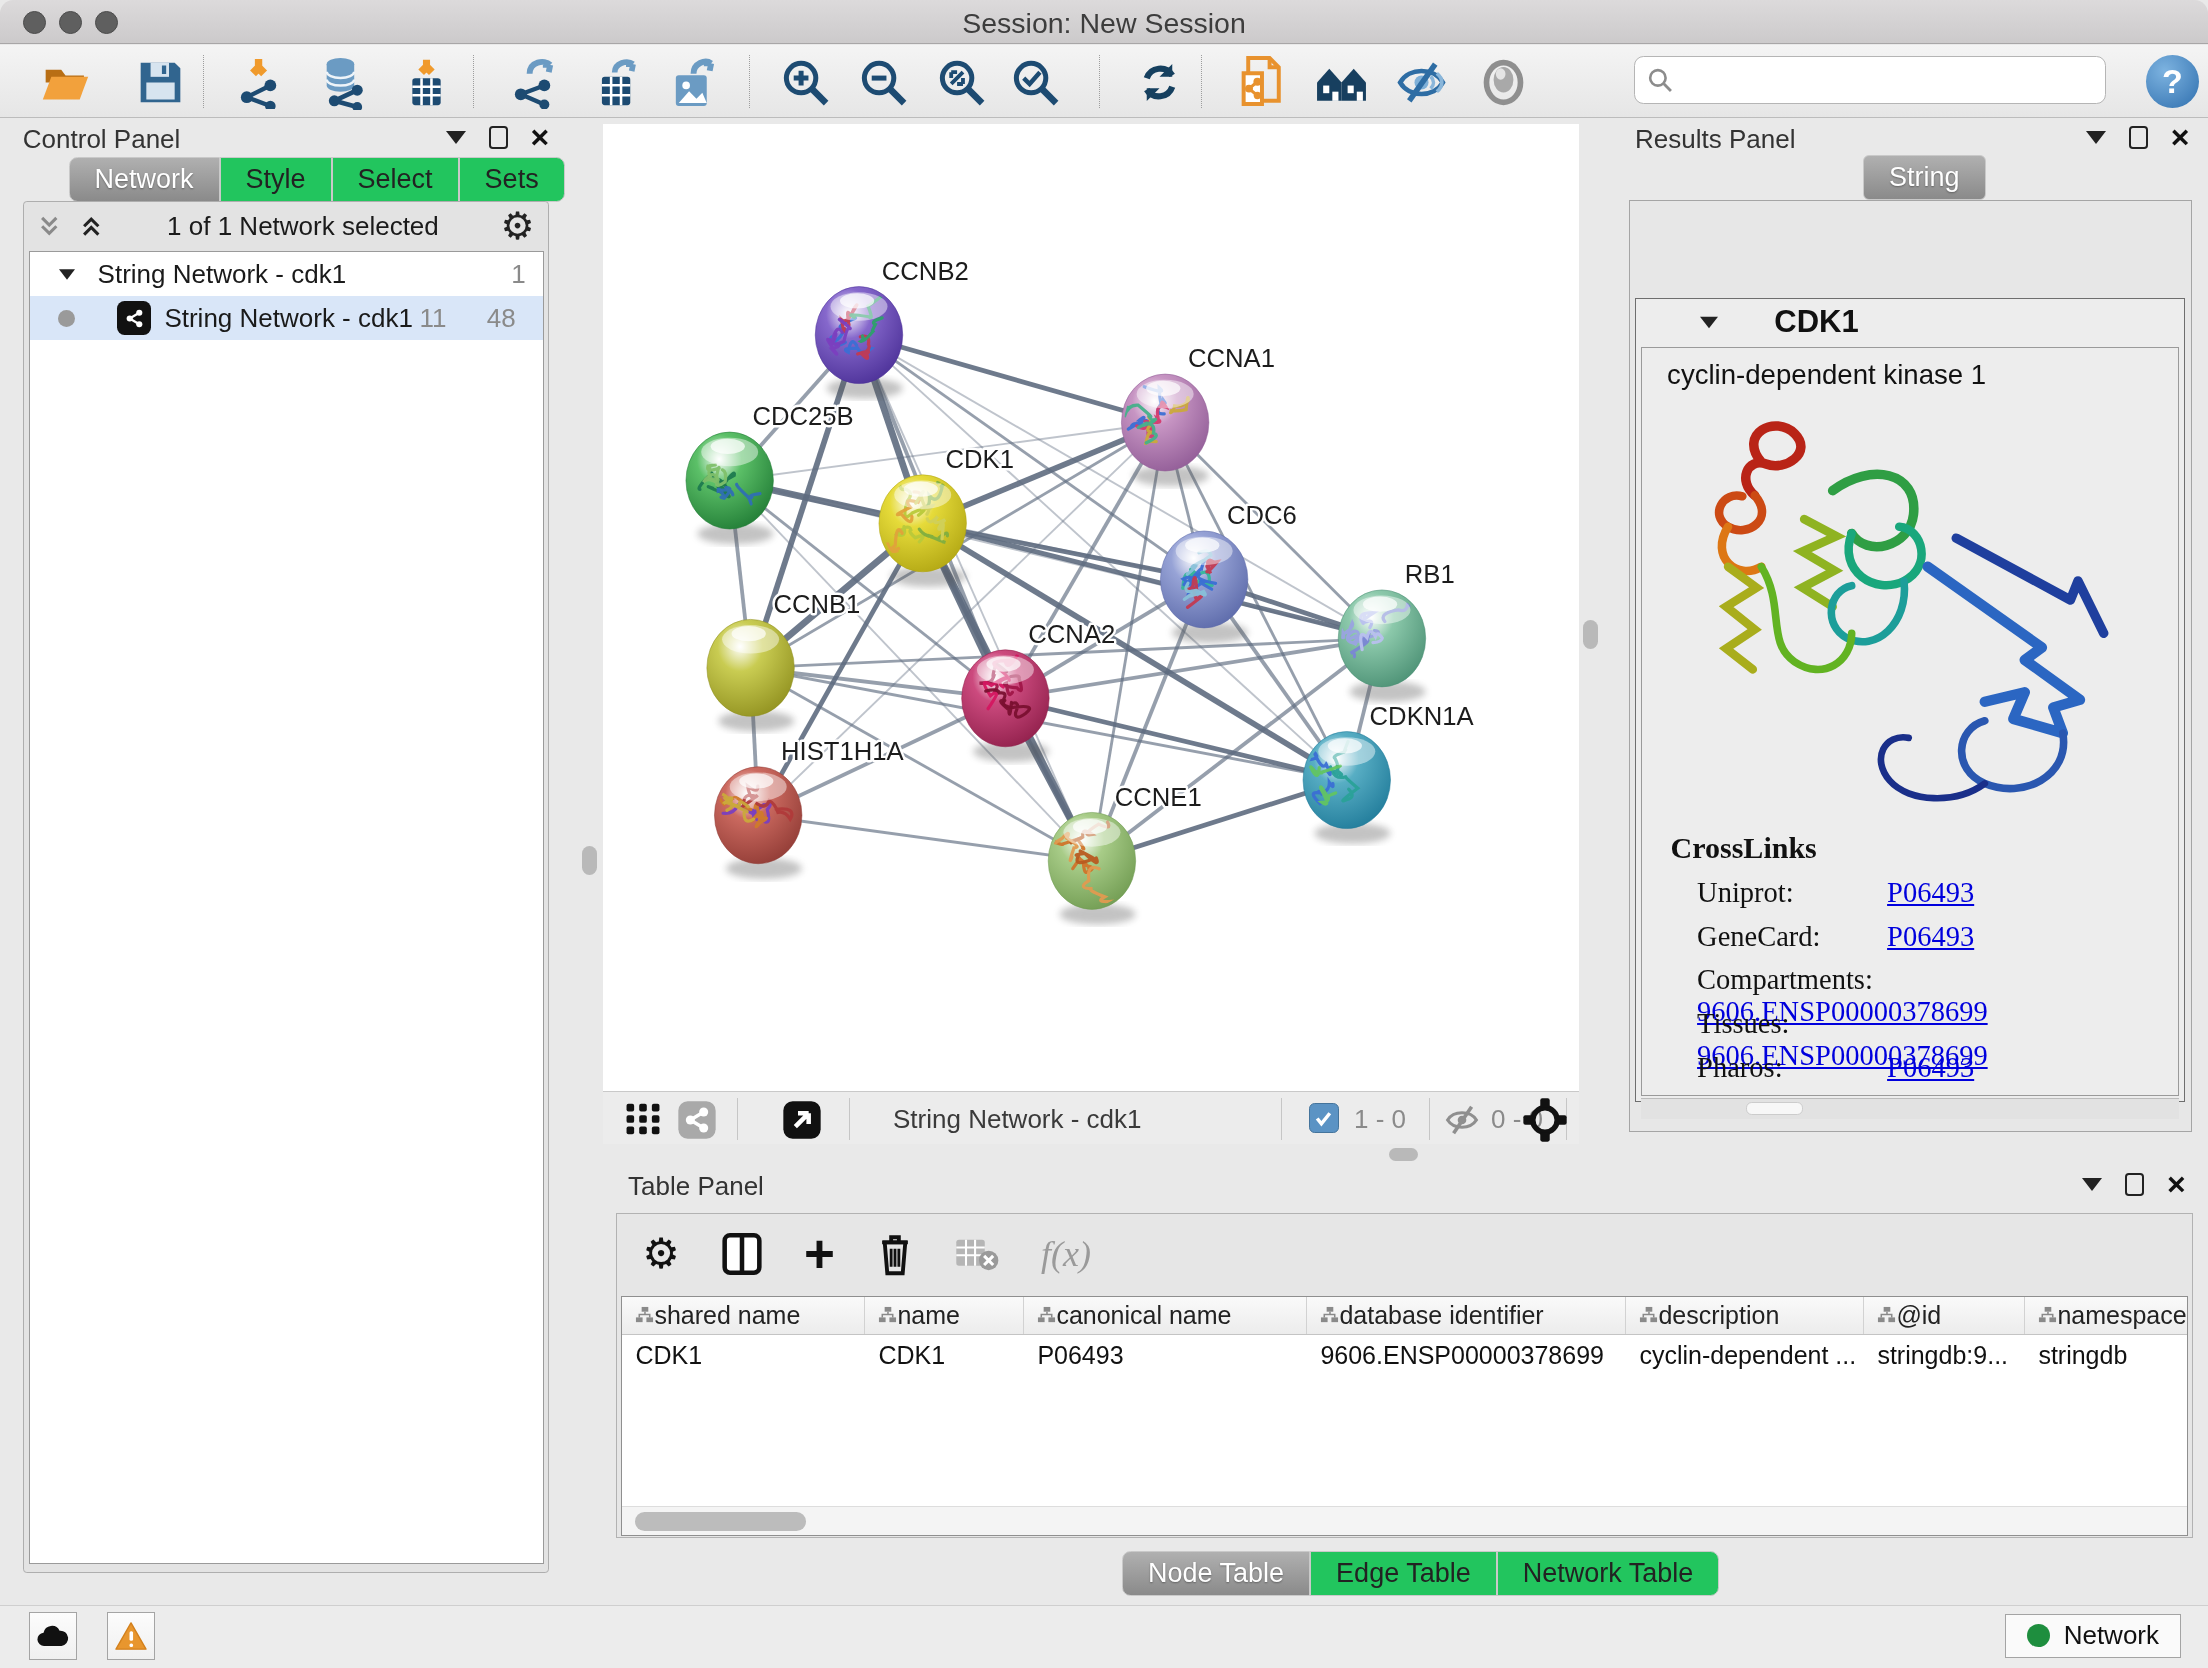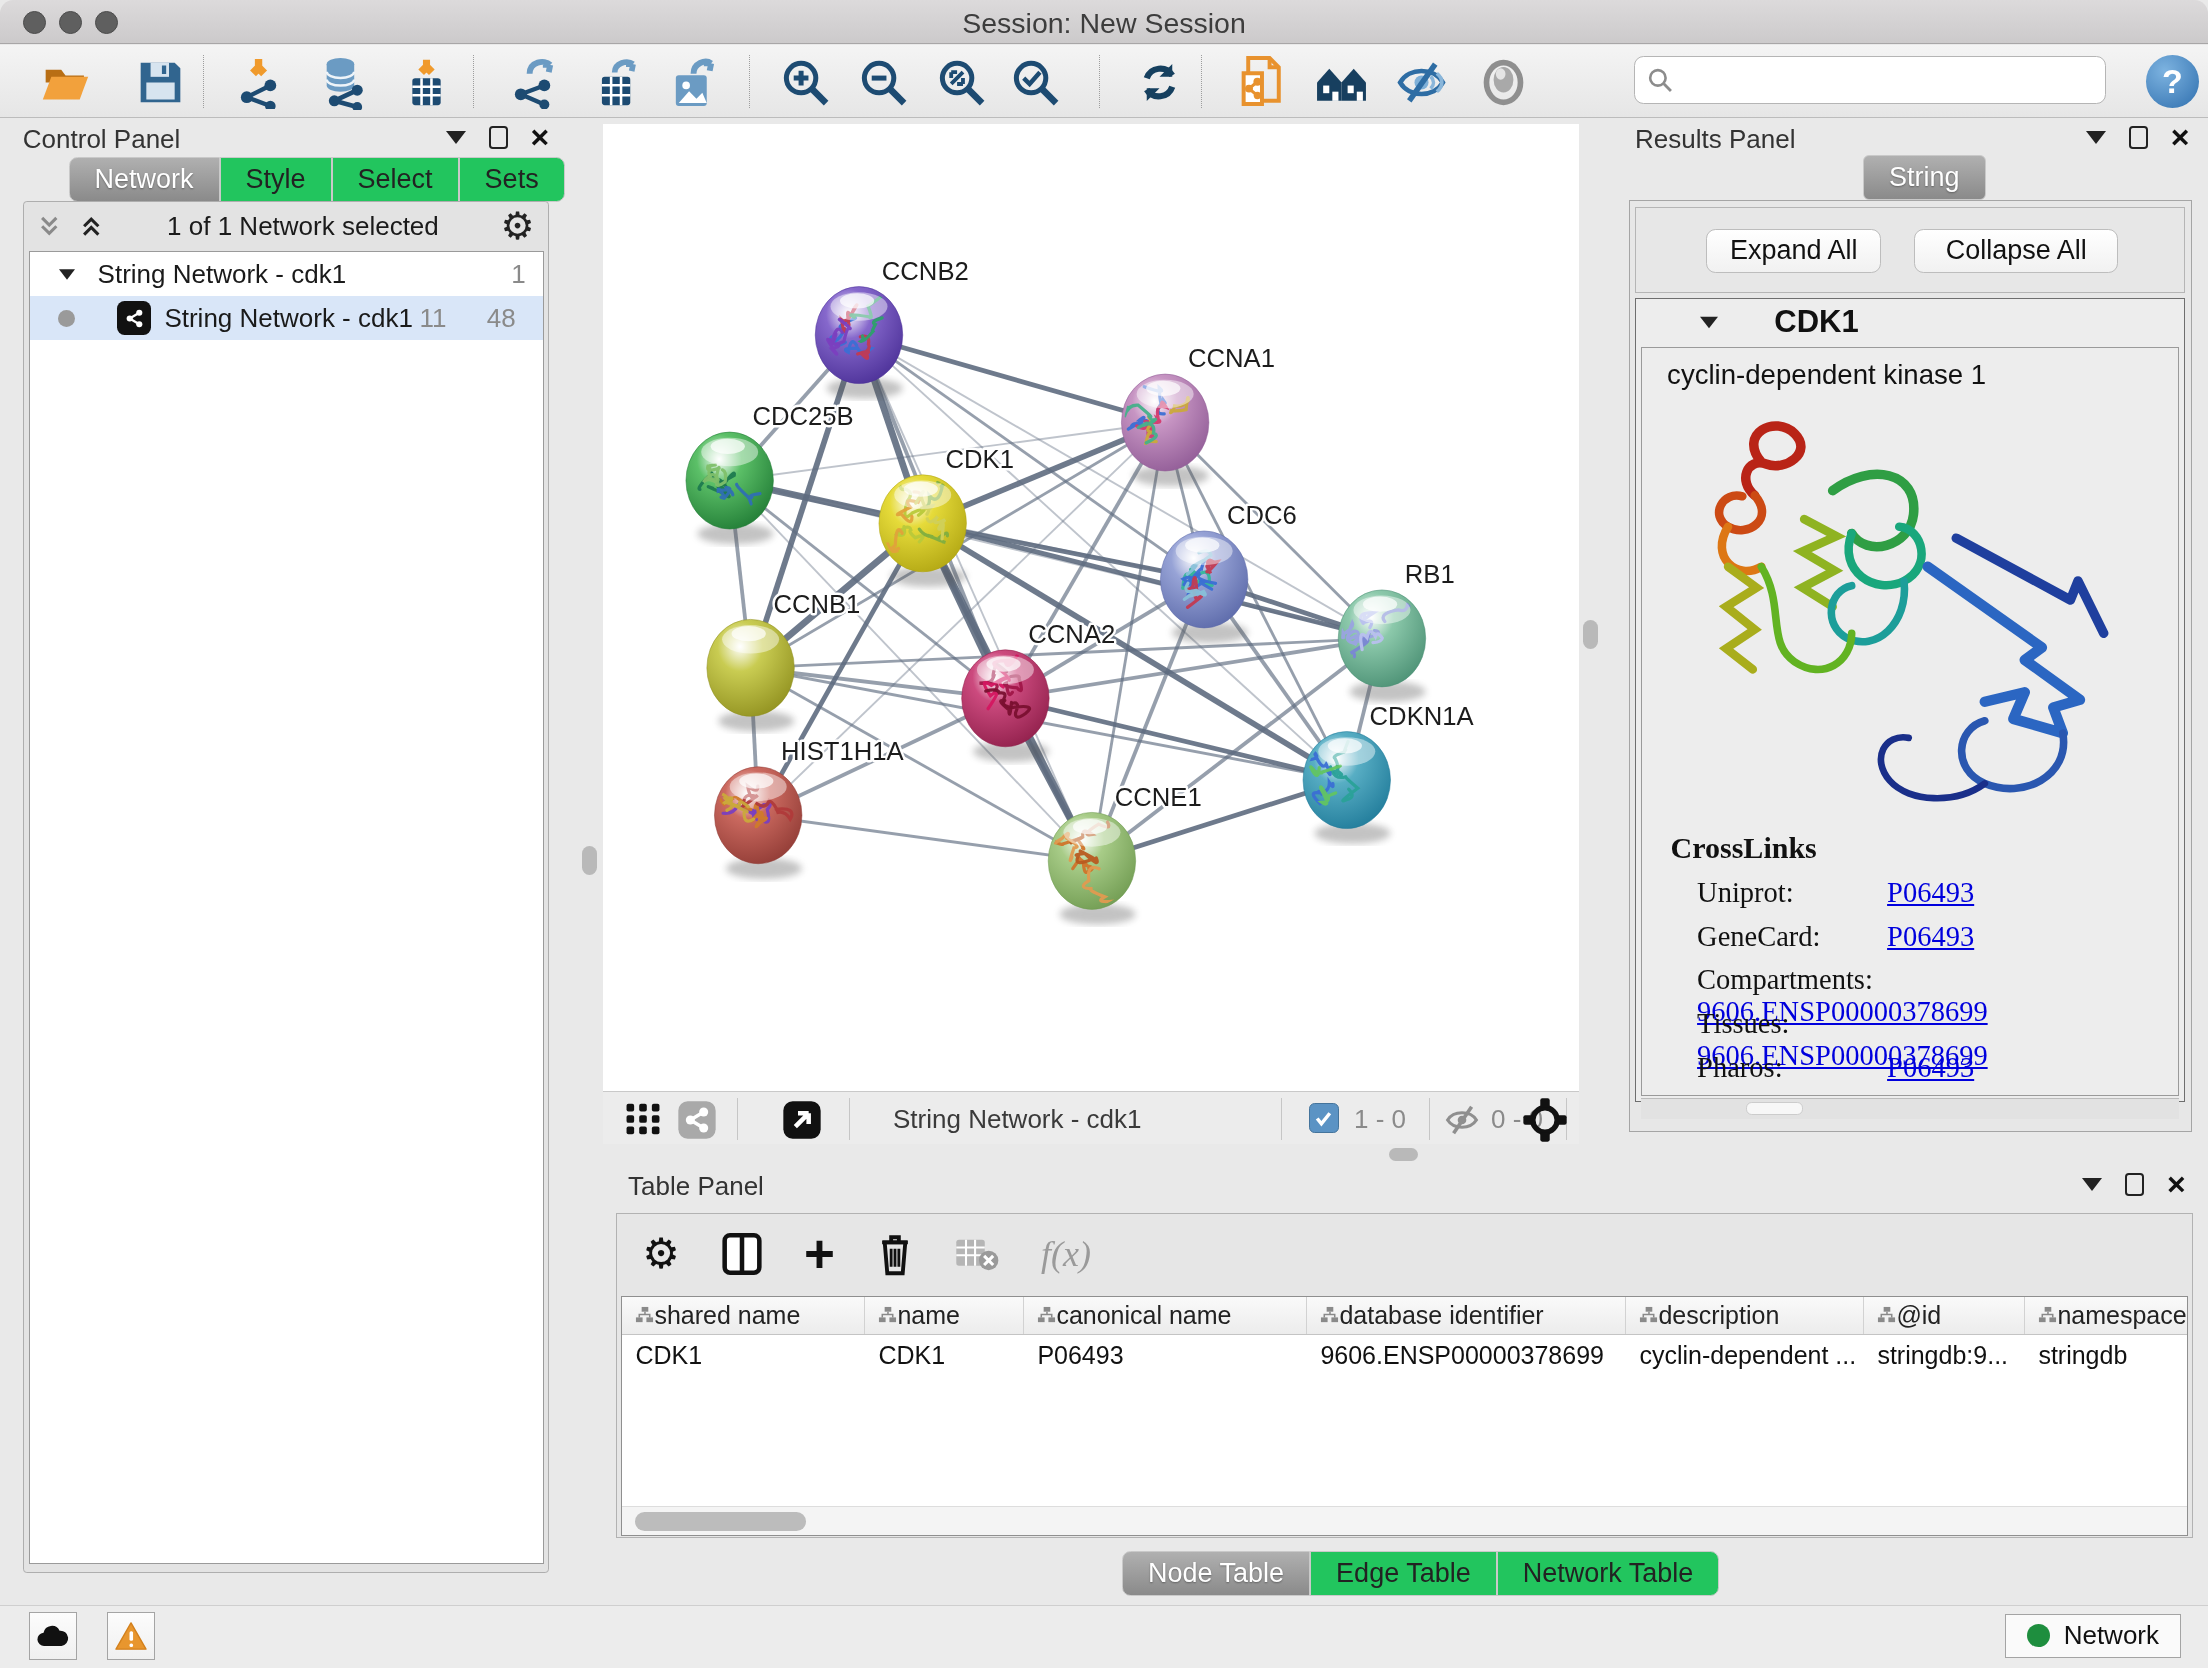--- a/index.html
+++ b/index.html
@@ -717,24 +717,20 @@
     <div style="position:absolute;left:15px;top:0" class="panel-title">Results Panel</div>
     <div class="panel-controls" style="right:9.5px; top:1.9px;">
       <div class="tri-down"></div>
       <div class="float-ico"></div>
       <div class="close-ico">×</div>
     </div>
     <div class="rp-tab">
       <div class="tab single selected">String</div>
     </div>
     <div class="rp-box">
-      <div class="rp-btnbox">
-        <div class="btn" style="position:absolute; left:70px; top:21px; width:175px; height:44px;">Expand All</div>
-        <div class="btn" style="position:absolute; left:278px; top:21px; width:204px; height:44px;">Collapse All</div>
-      </div>
       <div class="rp-entry">
         <div class="rp-entry-head">
           <div class="tri-down" style="margin-left:63px; transform:scale(0.9);"></div>
           <span style="margin-left:55px; font-size:31px; font-weight:bold; color:#111;">CDK1</span>
         </div>
         <div class="rp-entry-body">
           <div class="rp-desc">cyclin-dependent kinase 1</div>
           <div class="rp-protein">
             <svg width="485" height="409" viewBox="0 0 510 430" fill="none" stroke-linecap="round">
               <path d="M95 60 C70 30 110 10 130 30 C150 50 120 70 100 62 C80 55 70 80 88 95" stroke="#b92417" stroke-width="10"></path>

